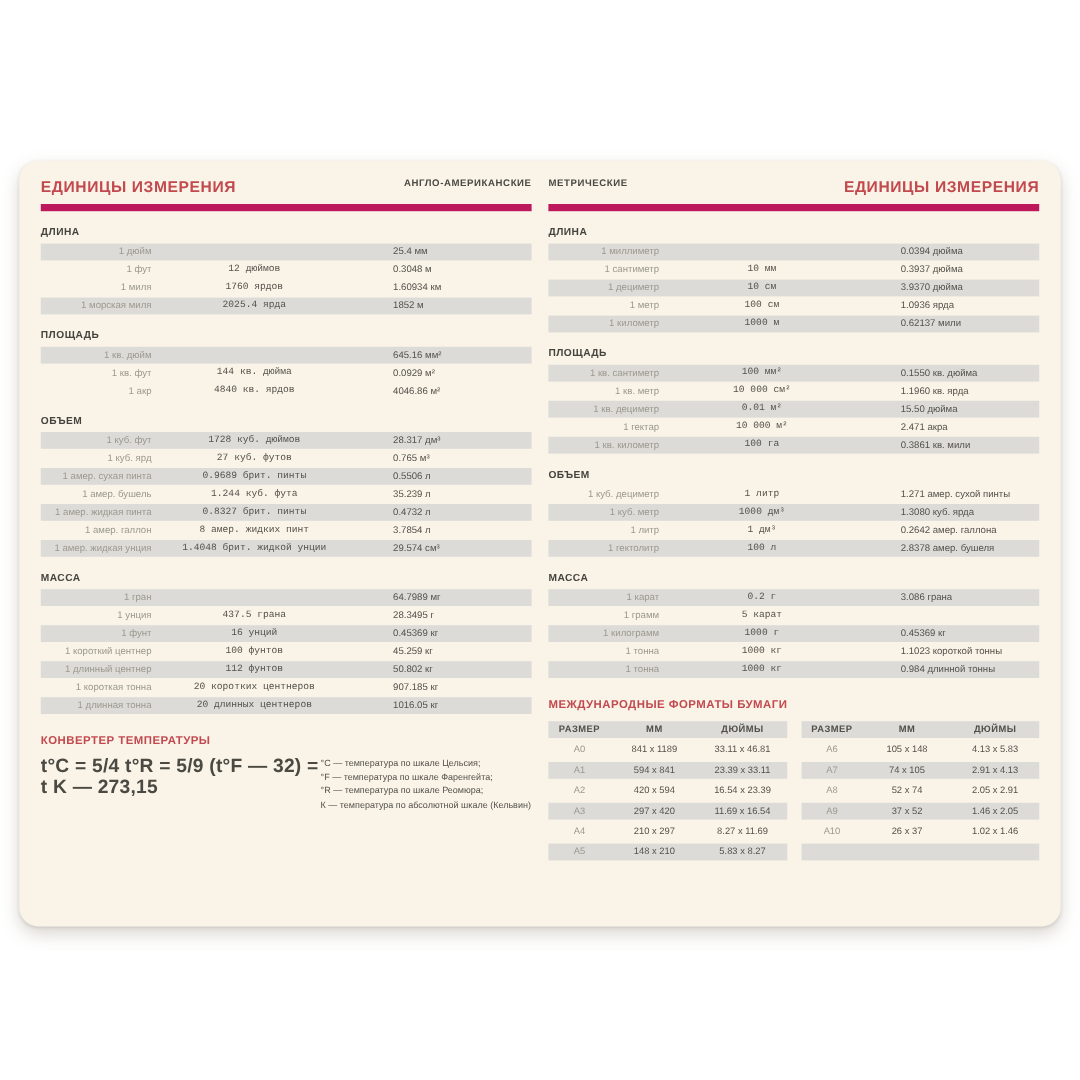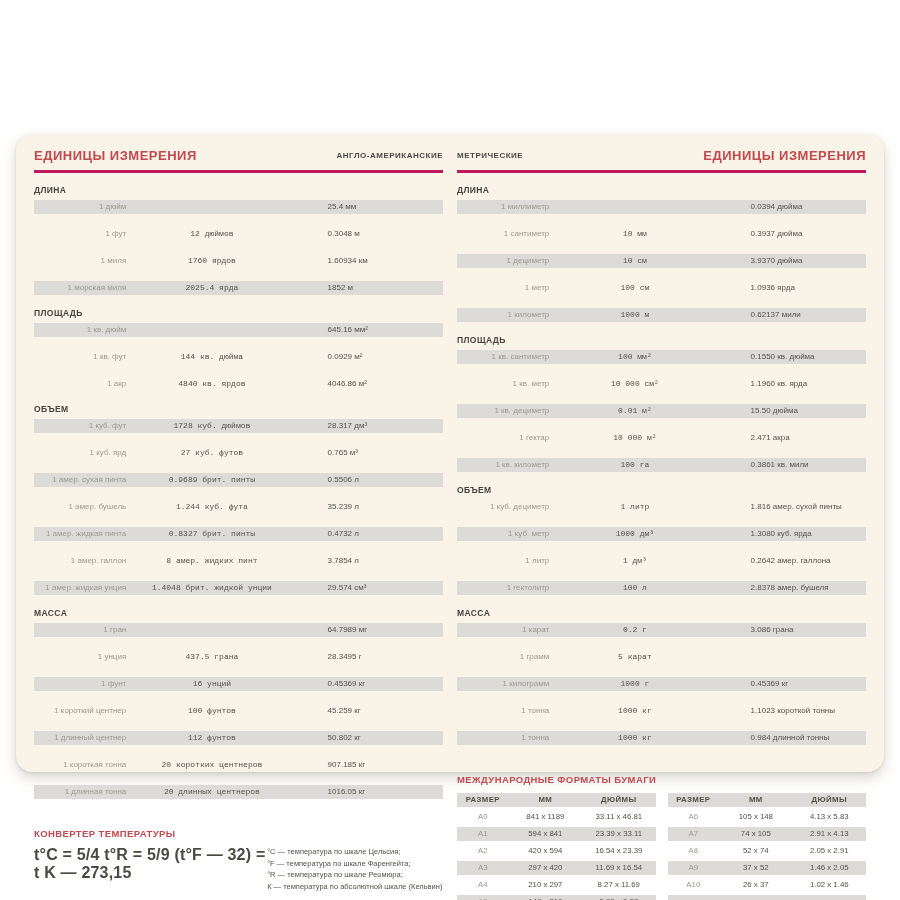--- a/index.html
+++ b/index.html
@@ -4,27 +4,27 @@
 <style>
   html,body{margin:0;padding:0;width:900px;height:900px;background:#ffffff;
     font-family:"Liberation Sans", sans-serif; -webkit-font-smoothing:antialiased;}
   .sheet{
     position:absolute; left:16px; top:134px; width:868px; height:638px;
     background:var(--card-bg,#f9f3e8); border-radius:16px;
     box-shadow:0 6px 14px rgba(160,150,135,.38), 0 1px 3px rgba(0,0,0,.12);
     box-sizing:border-box; padding:14px 18px; display:flex; gap:14px;
   }
   .half{flex:1; min-width:0; display:flex; flex-direction:column;}
-  .colhead{display:flex; justify-content:space-between; align-items:center;
-    border-bottom:3px solid #be185d; padding-bottom:7px;}
+  .colhead{display:flex; justify-content:space-between; align-items:flex-start;
+    border-bottom:6px solid #be185d; padding-bottom:7px;}
   .red-title{font-size:13px; font-weight:bold; color:var(--accent,#c2494e); letter-spacing:.5px;}
   .side-label{font-size:8px; font-weight:bold; color:#4a4943; letter-spacing:.5px;}
   .section{margin-top:12px;}
   .sec-title{font-size:8.5px; font-weight:bold; color:#45443e; letter-spacing:.4px; margin:0 0 5px 0;}
-  .trow{display:flex; align-items:center; height:14px; line-height:14px; margin-bottom:13px; font-size:8px;}
+  .trow{display:flex; align-items:center; height:14px; line-height:14px; margin-bottom:1px; font-size:8px;}
   .shade{background:var(--stripe,#dcdbd7);}
   .c1{width:25%; text-align:right; padding-right:10px; color:#9b998f; box-sizing:border-box; white-space:nowrap;}
   .c2{width:37%; text-align:center; color:#54524b; white-space:nowrap;font-family:Liberation Mono, monospace;}
   .c3{width:38%; text-align:left; padding-left:40px; color:#54524b; box-sizing:border-box; white-space:nowrap;}
   .temp-block{margin-top:16px;}
   .red-sub{font-size:9.5px; font-weight:bold; color:var(--accent,#c2494e); letter-spacing:.4px;}
   .temp-flex{display:flex; margin-top:7px;}
   .formula{width:57%; font-size:16px; font-weight:bold; color:#4a4942; letter-spacing:.2px;}
   .legend{width:43%; font-size:7.5px; color:#54524b; line-height:1.55;}
   .paper-block{margin-top:16px;}
@@ -239,21 +239,21 @@
             <div class="c1">1 кв. километр</div>
             <div class="c2">100 га</div>
             <div class="c3">0.3861 кв. мили</div>
           </div>
         </div>
         <div class="section">
           <div class="sec-title">ОБЪЕМ</div>
           <div class="trow">
             <div class="c1">1 куб. дециметр</div>
             <div class="c2">1 литр</div>
-            <div class="c3">1.816 амер. сухой пинты</div>
+            <div class="c3">1.271 амер. сухой пинты</div>
           </div>
           <div class="trow shade">
             <div class="c1">1 куб. метр</div>
             <div class="c2">1000 дм³</div>
             <div class="c3">1.3080 куб. ярда</div>
           </div>
           <div class="trow">
             <div class="c1">1 литр</div>
             <div class="c2">1 дм³</div>
             <div class="c3">0.2642 амер. галлона</div>

